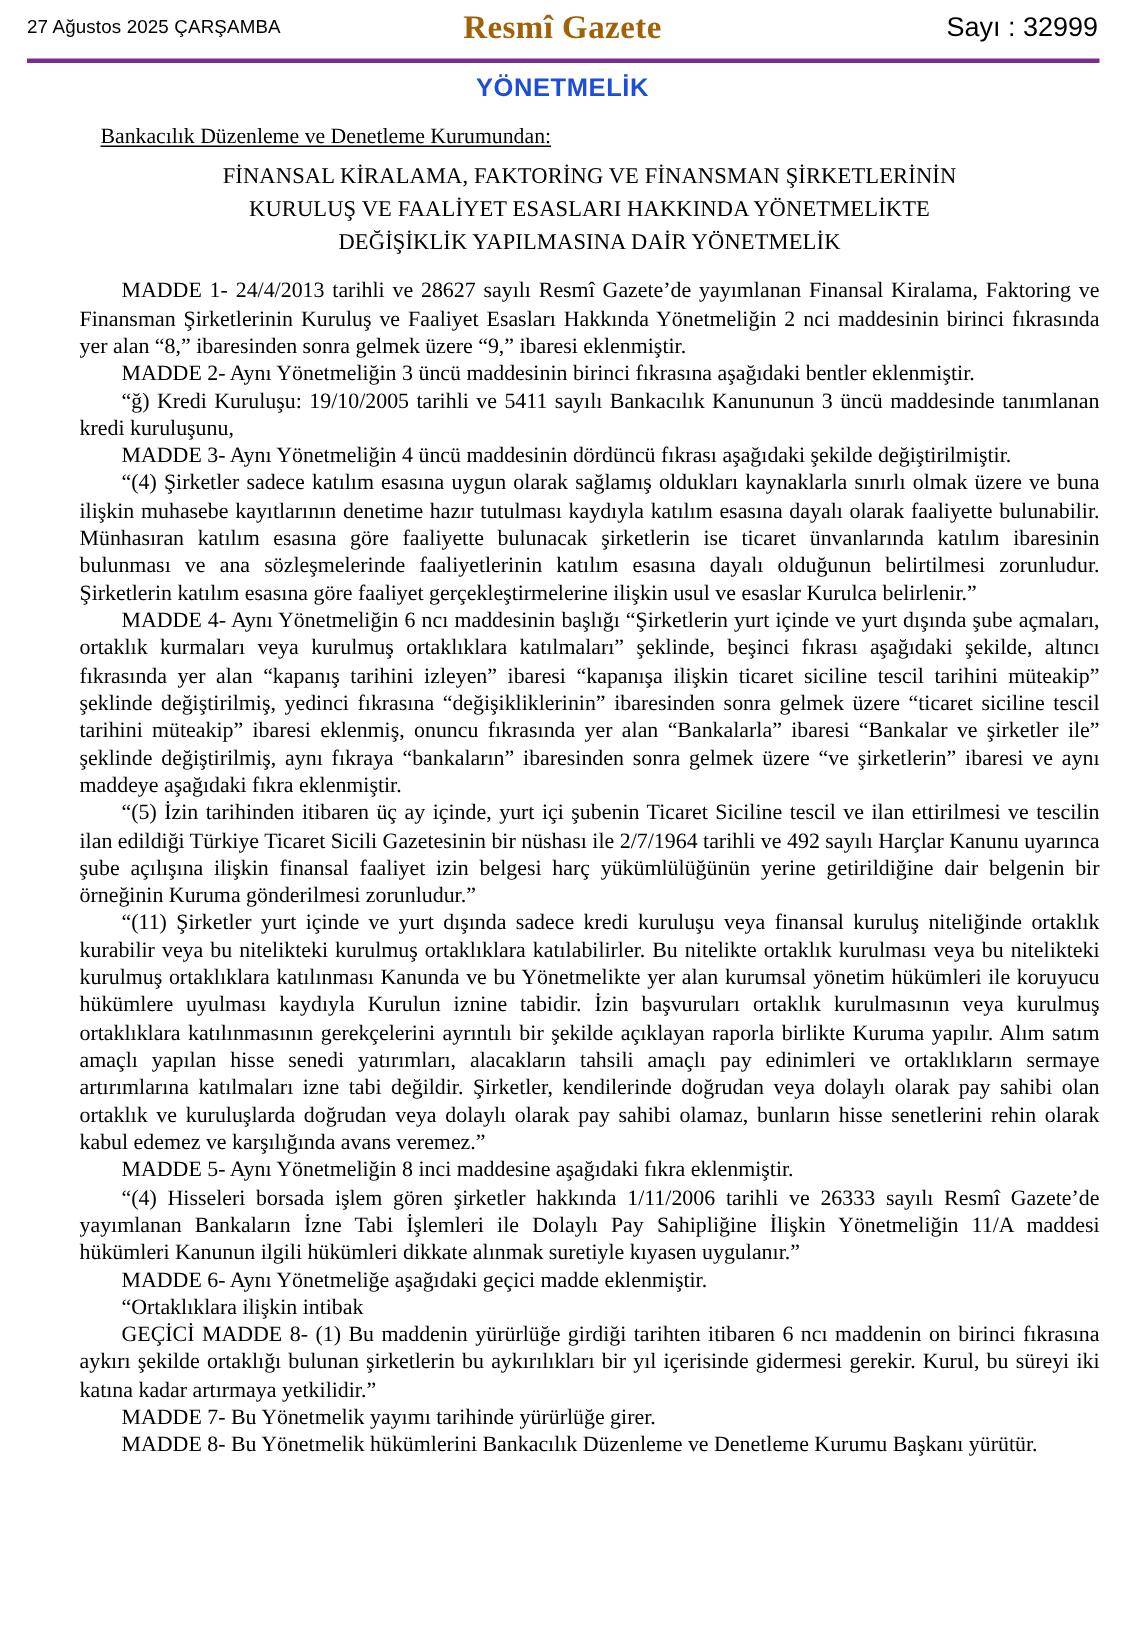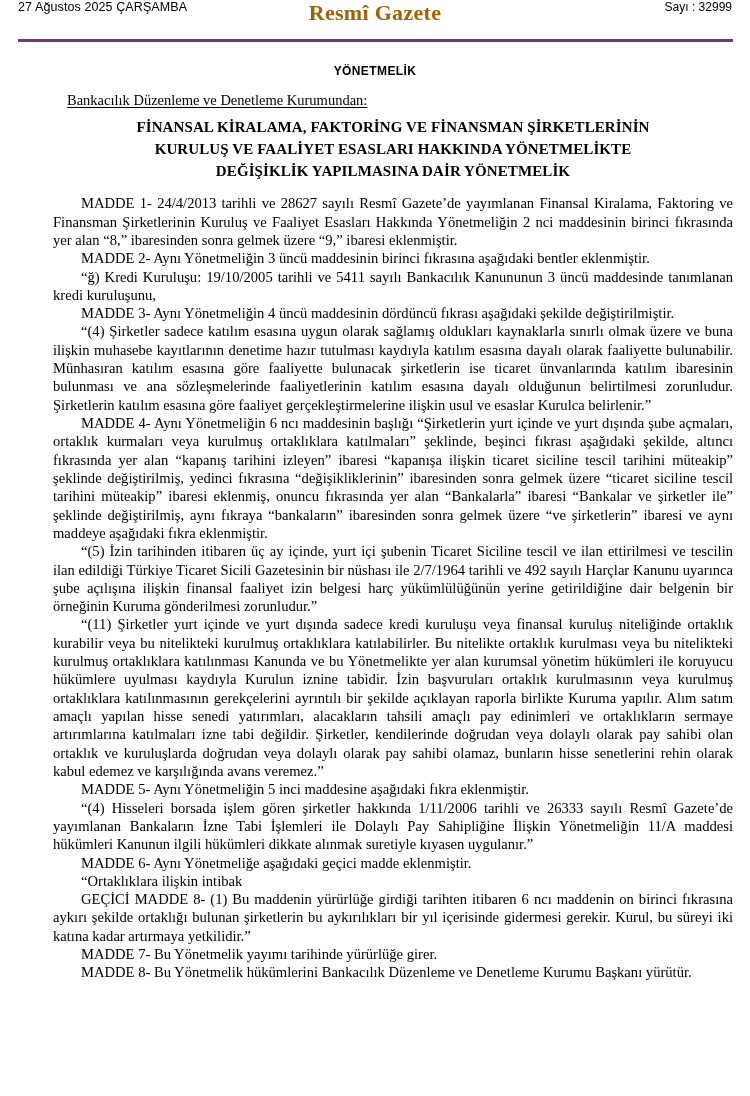--- a/index.html
+++ b/index.html
@@ -15,21 +15,21 @@
     position: relative;
     overflow: hidden;
   }
 
   
   .masthead {
     position: relative;
     height: 36px;
     padding: 0 18px;
     display: flex;
-    align-items: flex-start;
+    align-items: center;
     justify-content: space-between;
   }
   .masthead-date {
     font-family: "Liberation Sans", "DejaVu Sans", sans-serif;
     font-size: 12.5px;
     letter-spacing: 0.1px;
     color: #000;
     white-space: nowrap;
   }
   .masthead-title {
@@ -39,58 +39,58 @@
     text-align: center;
     font-family: "Liberation Serif", "DejaVu Serif", serif;
     font-weight: bold;
     font-size: 22px;
     color: #a16207;
     letter-spacing: 0.3px;
     pointer-events: none;
   }
   .masthead-issue {
     font-family: "Liberation Sans", "DejaVu Sans", sans-serif;
-    font-size: 12px;
+    font-size: 18px;
     color: #000;
     white-space: nowrap;
     z-index: 2;
   }
   .rule {
     height: 3px;
     background: #7b2d8b;
     margin: 3px 17px 0 18px;
   }
 
   
   .section-heading {
     text-align: center;
     font-family: "Liberation Sans", "DejaVu Sans", sans-serif;
     font-weight: bold;
-    font-size: 12px;
-    color: #000000;
+    font-size: 17px;
+    color: #1d4ed8;
     letter-spacing: 0.4px;
-    margin-top: 22px;
+    margin-top: 7px;
   }
 
   
   .doc-body {
     margin: 0 17px 0 53px;
     padding-top: 14px;
   }
 
   .issuer {
     font-size: 14.5px;
     text-decoration: underline;
     text-underline-offset: 2px;
     margin: 0 0 4px 14px;
   }
 
   .doc-title {
     text-align: center;
-    font-weight: bold;
+    font-weight: normal;
     font-size: 15px;
     line-height: 1.45;
     margin: 8px 0 0 0;
     letter-spacing: 0.1px;
   }
   .doc-title .tl { display: block; }
 
   p.para {
     font-size: 14.6px;
     line-height: 1.255;
@@ -127,21 +127,21 @@
 
   <div id="articles-container">
       <p class="para first"><b>MADDE 1-</b><span> 24/4/2013 tarihli ve 28627 sayılı Resmî Gazete’de yayımlanan Finansal Kiralama, Faktoring ve Finansman Şirketlerinin Kuruluş ve Faaliyet Esasları Hakkında Yönetmeliğin 2 nci maddesinin birinci fıkrasında yer alan “8,” ibaresinden sonra gelmek üzere “9,” ibaresi eklenmiştir.</span></p>
       <p class="para"><b>MADDE 2-</b><span> Aynı Yönetmeliğin 3 üncü maddesinin birinci fıkrasına aşağıdaki bentler eklenmiştir.</span></p>
       <p class="para"><span>“ğ) Kredi Kuruluşu: 19/10/2005 tarihli ve 5411 sayılı Bankacılık Kanununun 3 üncü maddesinde tanımlanan kredi kuruluşunu,</span></p>
       <p class="para"><b>MADDE 3-</b><span> Aynı Yönetmeliğin 4 üncü maddesinin dördüncü fıkrası aşağıdaki şekilde değiştirilmiştir.</span></p>
       <p class="para"><span>“(4) Şirketler sadece katılım esasına uygun olarak sağlamış oldukları kaynaklarla sınırlı olmak üzere ve buna ilişkin muhasebe kayıtlarının denetime hazır tutulması kaydıyla katılım esasına dayalı olarak faaliyette bulunabilir. Münhasıran katılım esasına göre faaliyette bulunacak şirketlerin ise ticaret ünvanlarında katılım ibaresinin bulunması ve ana sözleşmelerinde faaliyetlerinin katılım esasına dayalı olduğunun belirtilmesi zorunludur. Şirketlerin katılım esasına göre faaliyet gerçekleştirmelerine ilişkin usul ve esaslar Kurulca belirlenir.”</span></p>
       <p class="para"><b>MADDE 4-</b><span> Aynı Yönetmeliğin 6 ncı maddesinin başlığı “Şirketlerin yurt içinde ve yurt dışında şube açmaları, ortaklık kurmaları veya kurulmuş ortaklıklara katılmaları” şeklinde, beşinci fıkrası aşağıdaki şekilde, altıncı fıkrasında yer alan “kapanış tarihini izleyen” ibaresi “kapanışa ilişkin ticaret siciline tescil tarihini müteakip” şeklinde değiştirilmiş, yedinci fıkrasına “değişikliklerinin” ibaresinden sonra gelmek üzere “ticaret siciline tescil tarihini müteakip” ibaresi eklenmiş, onuncu fıkrasında yer alan “Bankalarla” ibaresi “Bankalar ve şirketler ile” şeklinde değiştirilmiş, aynı fıkraya “bankaların” ibaresinden sonra gelmek üzere “ve şirketlerin” ibaresi ve aynı maddeye aşağıdaki fıkra eklenmiştir.</span></p>
       <p class="para"><span>“(5) İzin tarihinden itibaren üç ay içinde, yurt içi şubenin Ticaret Siciline tescil ve ilan ettirilmesi ve tescilin ilan edildiği Türkiye Ticaret Sicili Gazetesinin bir nüshası ile 2/7/1964 tarihli ve 492 sayılı Harçlar Kanunu uyarınca şube açılışına ilişkin finansal faaliyet izin belgesi harç yükümlülüğünün yerine getirildiğine dair belgenin bir örneğinin Kuruma gönderilmesi zorunludur.”</span></p>
       <p class="para"><span>“(11) Şirketler yurt içinde ve yurt dışında sadece kredi kuruluşu veya finansal kuruluş niteliğinde ortaklık kurabilir veya bu nitelikteki kurulmuş ortaklıklara katılabilirler. Bu nitelikte ortaklık kurulması veya bu nitelikteki kurulmuş ortaklıklara katılınması Kanunda ve bu Yönetmelikte yer alan kurumsal yönetim hükümleri ile koruyucu hükümlere uyulması kaydıyla Kurulun iznine tabidir. İzin başvuruları ortaklık kurulmasının veya kurulmuş ortaklıklara katılınmasının gerekçelerini ayrıntılı bir şekilde açıklayan raporla birlikte Kuruma yapılır. Alım satım amaçlı yapılan hisse senedi yatırımları, alacakların tahsili amaçlı pay edinimleri ve ortaklıkların sermaye artırımlarına katılmaları izne tabi değildir. Şirketler, kendilerinde doğrudan veya dolaylı olarak pay sahibi olan ortaklık ve kuruluşlarda doğrudan veya dolaylı olarak pay sahibi olamaz, bunların hisse senetlerini rehin olarak kabul edemez ve karşılığında avans veremez.”</span></p>
-      <p class="para"><b>MADDE 5-</b><span> Aynı Yönetmeliğin 5 inci maddesine aşağıdaki fıkra eklenmiştir.</span></p>
+      <p class="para"><b>MADDE 5-</b><span> Aynı Yönetmeliğin 8 inci maddesine aşağıdaki fıkra eklenmiştir.</span></p>
       <p class="para"><span>“(4) Hisseleri borsada işlem gören şirketler hakkında 1/11/2006 tarihli ve 26333 sayılı Resmî Gazete’de yayımlanan Bankaların İzne Tabi İşlemleri ile Dolaylı Pay Sahipliğine İlişkin Yönetmeliğin 11/A maddesi hükümleri Kanunun ilgili hükümleri dikkate alınmak suretiyle kıyasen uygulanır.”</span></p>
       <p class="para"><b>MADDE 6-</b><span> Aynı Yönetmeliğe aşağıdaki geçici madde eklenmiştir.</span></p>
       <p class="para"><span>“Ortaklıklara ilişkin intibak</span></p>
       <p class="para"><span>GEÇİCİ MADDE 8- (1) Bu maddenin yürürlüğe girdiği tarihten itibaren 6 ncı maddenin on birinci fıkrasına aykırı şekilde ortaklığı bulunan şirketlerin bu aykırılıkları bir yıl içerisinde gidermesi gerekir. Kurul, bu süreyi iki katına kadar artırmaya yetkilidir.”</span></p>
       <p class="para"><b>MADDE 7-</b><span> Bu Yönetmelik yayımı tarihinde yürürlüğe girer.</span></p>
       <p class="para"><b>MADDE 8-</b><span> Bu Yönetmelik hükümlerini Bankacılık Düzenleme ve Denetleme Kurumu Başkanı yürütür.</span></p>
     </div>
 
 </div>
 

